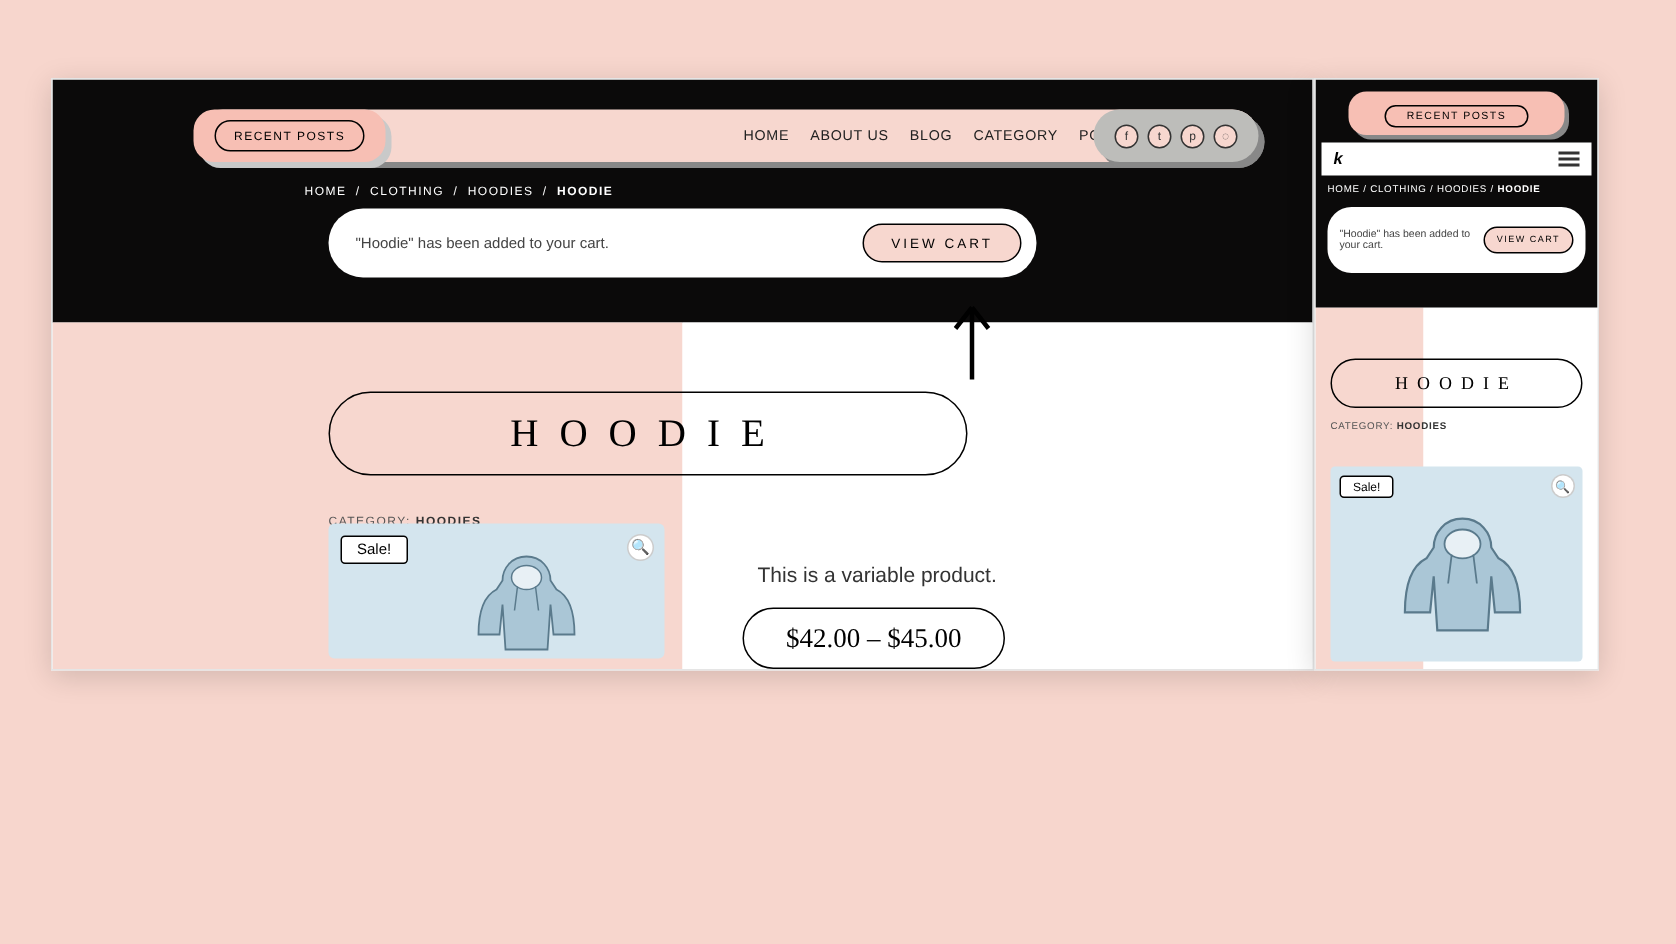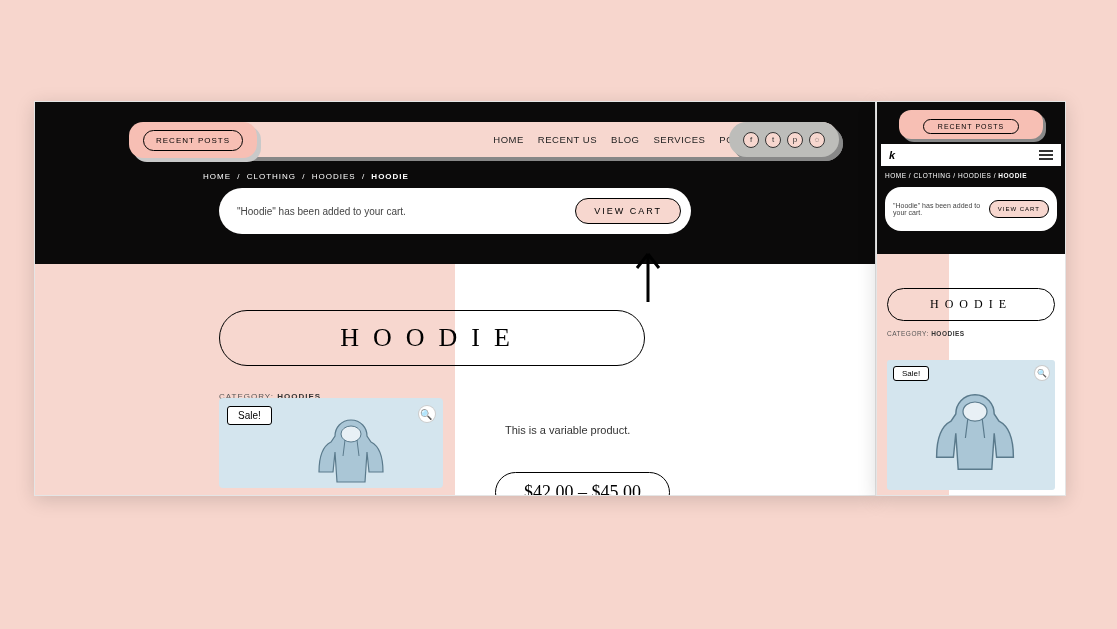--- a/index.html
+++ b/index.html
@@ -7,21 +7,21 @@
     background: #f7d6cd;
     font-family: "Helvetica Neue", Arial, sans-serif;
     width: 1117px;
     height: 629px;
     overflow: hidden;
     position: relative;
   }
   .stage {
     position: absolute;
     inset: 0;
-    padding: 101px 34px 0 34px;
+    padding: 52px 34px 0 34px;
     display: flex;
   }
 
   
   .mock-desktop {
     width: 842px;
     height: 395px;
     background: #fff;
     position: relative;
     overflow: hidden;
@@ -141,26 +141,26 @@
     background:#fff;border:1px solid #000;border-radius:3px;
     font-size:10px;padding:3px 10px;
   }
   .zoom-ic {
     position:absolute;right:8px;top:8px;width:16px;height:16px;
     background:#fff;border-radius:50%;display:flex;align-items:center;justify-content:center;
     font-size:10px;box-shadow:0 0 0 1px #ccc;
   }
 
   .desc-text {
-    position:absolute;left:470px;top:160px;font-size:11px;color:#333;
+    position:absolute;left:470px;top:160px;font-size:14px;color:#333;
   }
   .price-pill {
     position:absolute;left:460px;top:190px;
     border:1.5px solid #000;border-radius:22px;
-    padding:9px 28px;font-size:18px;font-family:Georgia,serif;margin-top:18px;
+    padding:9px 28px;font-size:18px;font-family:Georgia,serif;
   }
 
   .arrow {
     position:absolute;left:596px;top:146px;z-index:3;
   }
   .arrow svg { stroke:#000;stroke-width:3;fill:none; }
 
   .hoodie-svg { position:absolute; left:82px; top:14px; }
 
   
@@ -230,23 +230,23 @@
     <div class="black-band">
 
       <div class="recent-posts-pill">
         <button class="recent-posts-btn">RECENT POSTS</button>
       </div>
 
       <div class="nav-bar">
         <span class="logo-k">k</span>
         <div class="nav-links">
           <span>HOME</span>
-          <span>RECENT US</span>
+          <span>ABOUT US</span>
           <span>BLOG</span>
-          <span>SERVICES</span>
+          <span>CATEGORY</span>
           <span>PORTFOLIO</span>
           <span>BLOG</span>
         </div>
       </div>
 
       <div class="socials">
         <span class="social-ic">f</span>
         <span class="social-ic">t</span>
         <span class="social-ic">p</span>
         <span class="social-ic">◌</span>

